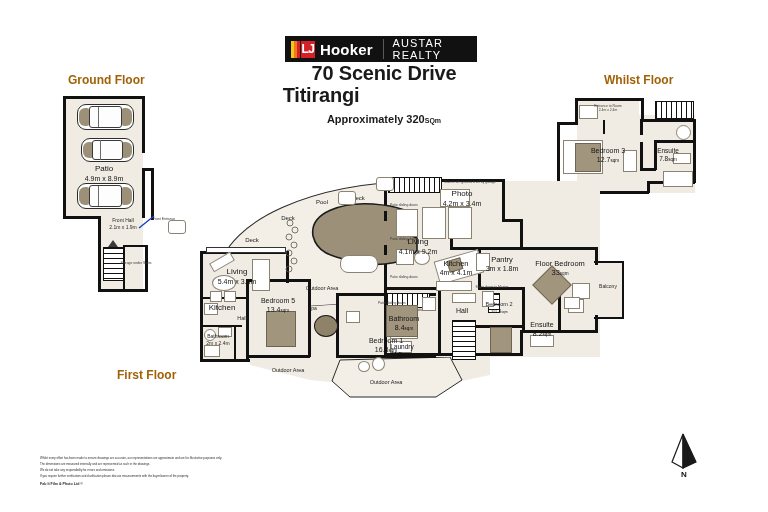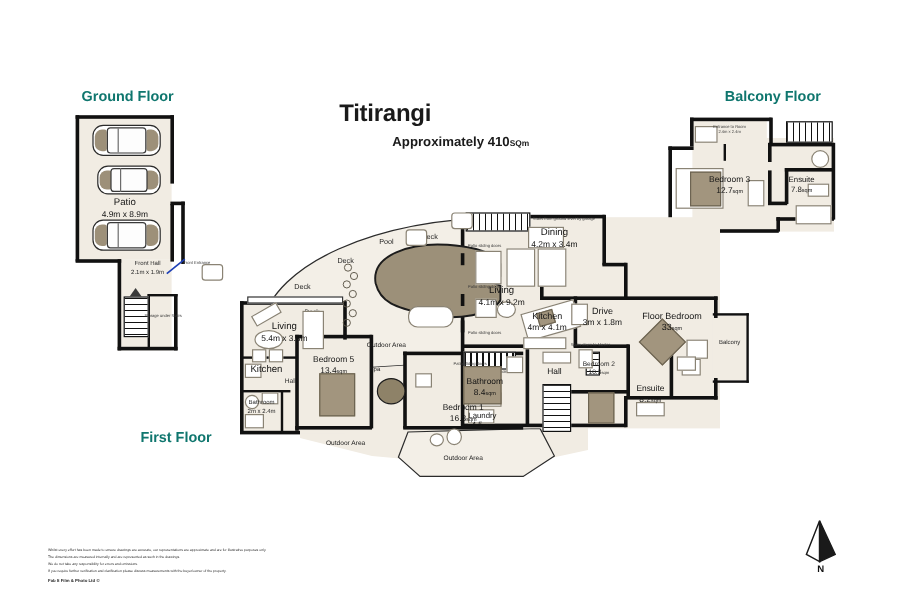--- a/index.html
+++ b/index.html
@@ -30,24 +30,24 @@
   .lj-agency{color:#ffffff;font-size:11px;margin-left:9px;letter-spacing:1.1px;}
 
   .addr1{position:absolute;left:0;top:62px;width:768px;text-align:center;
     font-size:20px;font-weight:bold;letter-spacing:-.2px;}
   .addr2{position:absolute;left:0;top:84px;width:642px;text-align:center;
     font-size:20px;font-weight:bold;letter-spacing:-.2px;}
   .approx{position:absolute;left:0;top:113px;width:768px;text-align:center;
     font-size:11px;font-weight:bold;}
   .approx .sq{font-size:7px;font-weight:bold;}
 
-  .floorlabel{position:absolute;font-size:12px;font-weight:bold;color:#0f766e;}
+  .floorlabel{position:absolute;font-size:12px;font-weight:bold;color:#a16207;}
   #lbl-ground{left:68px;top:73px;}
   #lbl-second{left:604px;top:73px;}
-  #lbl-first{left:117px;top:357px;}
+  #lbl-first{left:117px;top:368px;}
 
   
   .plan{position:absolute;}
   .room{position:absolute;background:#f1ece3;}
   .wall{position:absolute;background:#111111;}
   .thin{position:absolute;background:#3a3a3a;}
   .furn{position:absolute;background:#ffffff;border:1px solid #8a8374;}
   .furn-s{position:absolute;background:#a2957e;border:1px solid #6d6452;}
   .lbl{position:absolute;font-size:7.5px;color:#1b1b1b;white-space:nowrap;}
   .lbl.c{transform:translateX(-50%);}
@@ -81,28 +81,40 @@
 
   .disclaimer{position:absolute;left:40px;top:455px;width:320px;
     font-size:2.9px;line-height:2.1;color:#2a2a2a;}
   .disclaimer .sig{font-size:3.6px;font-weight:bold;margin-top:1.5px;display:block;}
 </style>
 </head>
 <body>
 
 <div class="page">
 
-
+  <div class="logobar">
+    <span class="lj-bars">
+      <i class="b1"></i>
+        <i class="b2"></i>
+        <i class="b3"></i>
+    </span>
+    <span class="lj-square">LJ</span>
+    <span class="lj-word">Hooker</span>
+    <span class="lj-divider"></span>
+    <span class="lj-agency">AUSTAR REALTY</span>
+  </div>
+
+  <div class="addr1">70 Scenic Drive</div>
   <div class="addr2">Titirangi</div>
   <div class="approx">
-    <span>Approximately 410</span><span class="sq">SQm</span>
+    <span>Approximately 320</span><span class="sq">SQm</span>
   </div>
 
   <div class="floorlabel" id="lbl-ground">Ground Floor</div>
-  <div class="floorlabel" id="lbl-second">Balcony Floor</div>
+  <div class="floorlabel" id="lbl-second">Whilst Floor</div>
   <div class="floorlabel" id="lbl-first">First Floor</div>
 
   <div class="plan" style="left:60px;top:95px;width:115px;height:200px;">
 
     <div class="room" style="left:5px;top:3px;width:78px;height:118px;"></div>
 
     <div class="room" style="left:38px;top:121px;width:45px;height:76px;"></div>
 
     <div class="wall" style="left:3px;top:1px;width:82px;height:3px;"></div>
     <div class="wall" style="left:3px;top:1px;width:3px;height:122px;"></div>
@@ -419,33 +431,33 @@
     </div>
     <div class="rname" style="left:88px;top:122px;font-size:7px;">
       <span>Bedroom 5</span><br>
       <span>13.4</span><span class="sq">sqm</span>
     </div>
     <div class="rname" style="left:196px;top:162px;font-size:7px;">
       <span>Bedroom 1</span><br>
       <span>16.8</span><span class="sq">sqm</span>
     </div>
     <div class="rname" style="left:272px;top:14px;">
-      <span>Dining</span><br>
+      <span>Photo</span><br>
       <span class="dim">4.2m x 3.4m</span>
     </div>
     <div class="rname" style="left:228px;top:62px;">
       <span>Living</span><br>
       <span class="dim">4.1m x 9.2m</span>
     </div>
     <div class="rname" style="left:266px;top:84px;font-size:7.5px;">
       <span>Kitchen</span><br>
       <span class="dim">4m x 4.1m</span>
     </div>
     <div class="rname" style="left:312px;top:80px;font-size:7.5px;">
-      <span>Drive</span><br>
+      <span>Pantry</span><br>
       <span class="dim">3m x 1.8m</span>
     </div>
     <div class="rname" style="left:370px;top:84px;font-size:7.5px;">
       <span>Floor Bedroom</span><br>
       <span>33</span><span class="sq">sqm</span>
     </div>
     <div class="sname" style="left:309px;top:126px;font-size:5.5px;">
       <span>Bedroom 2</span><br>
       <span>10.3</span><span class="sq">sqm</span>
     </div>

